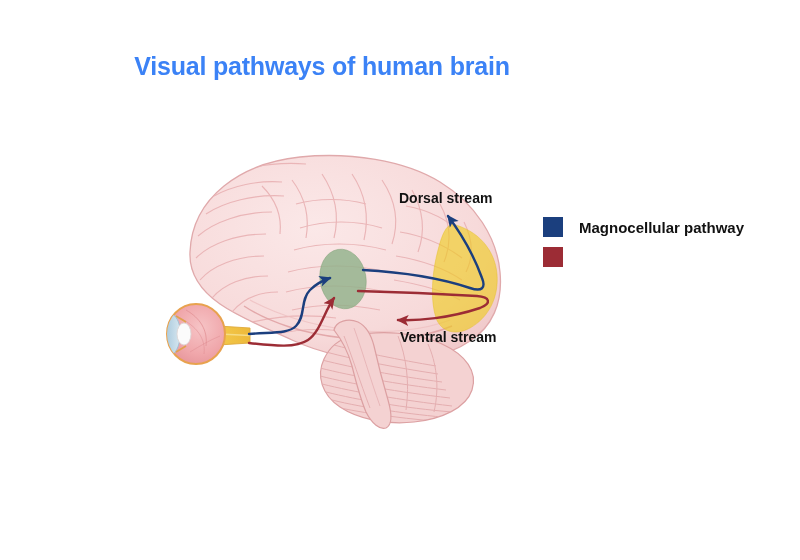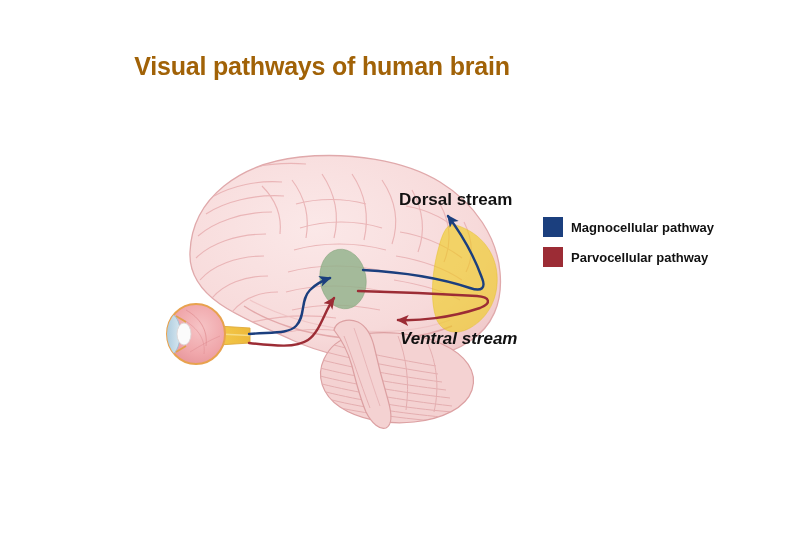--- a/index.html
+++ b/index.html
@@ -16,21 +16,21 @@
     font-family: "Liberation Sans", sans-serif;
   }
   #figure-title {
     position: absolute;
     left: 0;
     top: 52px;
     width: 644px;
     text-align: center;
     font-size: 25px;
     font-weight: bold;
-    color: #a16207;
+    color: #3b82f6;
     letter-spacing: -0.2px;
   }
   #diagram-svg {
     position: absolute;
     left: 0;
     top: 0;
   }
   #legend {
     position: absolute;
     left: 543px;
@@ -41,35 +41,35 @@
     display: flex;
     align-items: center;
     height: 30px;
   }
   .legend-swatch {
     width: 20px;
     height: 20px;
     flex: 0 0 20px;
   }
   .legend-label {
-    margin-left: 8px;
-    font-size: 13px;
+    margin-left: 16px;
+    font-size: 15px;
     font-weight: bold;
     color: #111111;
     white-space: nowrap;
   }
   .stream-label {
     position: absolute;
-    font-size: 17px;
+    font-size: 14px;
     font-weight: bold;
     color: #111111;
     white-space: nowrap;
   }
   #label-dorsal-stream { left: 399px; top: 190px; }
-  #label-ventral-stream { left: 400px; top: 329px; font-style: italic; }
+  #label-ventral-stream { left: 400px; top: 329px; }
 </style>
 </head>
 <body>
 
 <div id="page" style="background: rgb(255, 255, 255);">
 
   <div id="figure-title">Visual pathways of human brain</div>
 
   <svg id="diagram-svg" width="800" height="560" viewBox="0 0 800 560">
     <defs>
@@ -271,17 +271,16 @@
   <div class="stream-label" id="label-dorsal-stream">Dorsal stream</div>
   <div class="stream-label" id="label-ventral-stream">Ventral stream</div>
 
   <div id="legend">
     <div class="legend-row">
       <span class="legend-swatch" style="background:#1B3F7E;"></span>
       <span class="legend-label">Magnocellular pathway</span>
     </div>
     <div class="legend-row">
       <span class="legend-swatch" style="background:#9C2C35;"></span>
-      <span class="legend-label">Parvocellular pathway</span>
     </div>
   </div>
 
 </div>
 
 </body></html>

